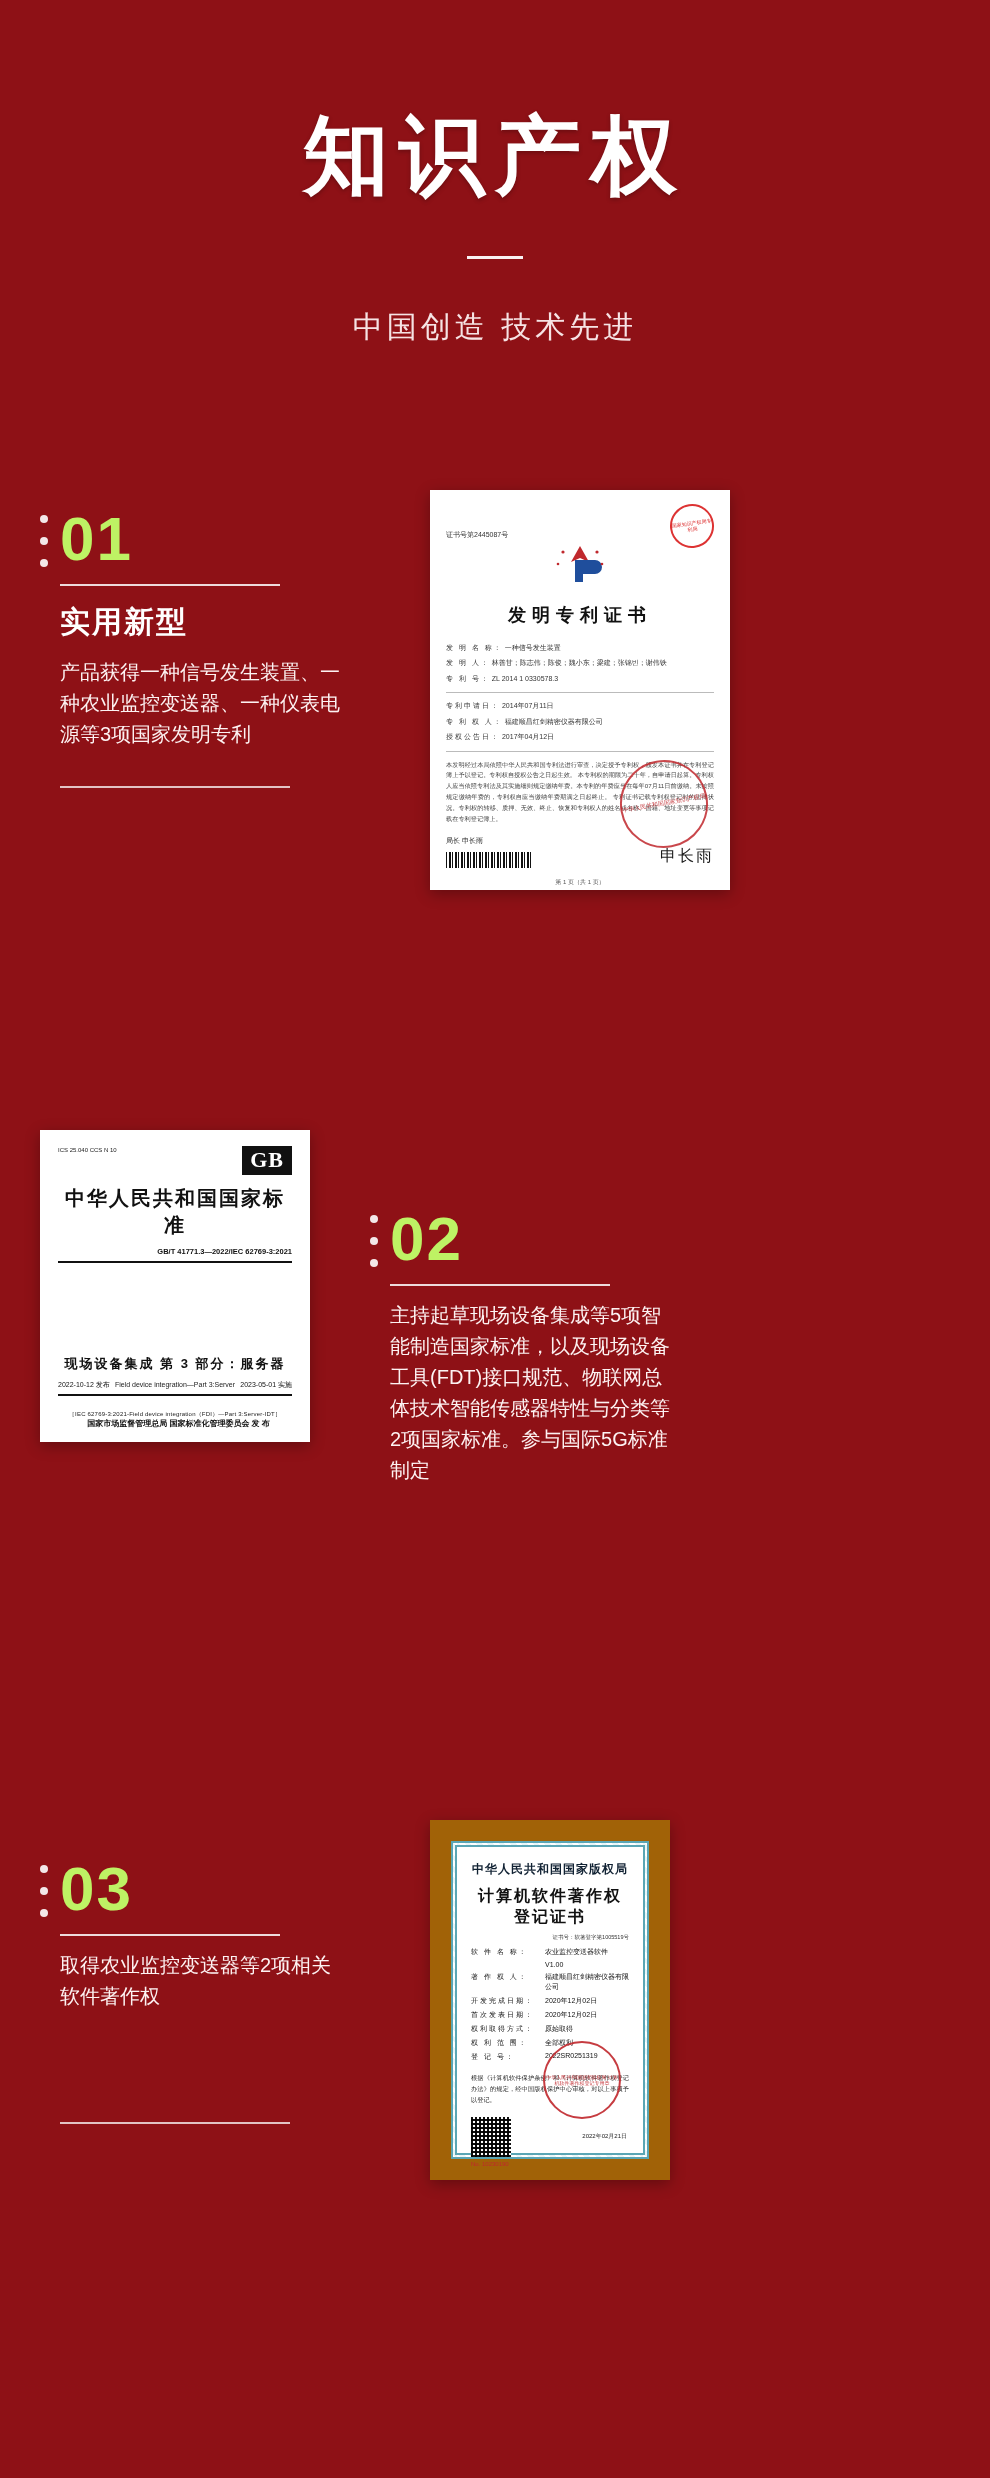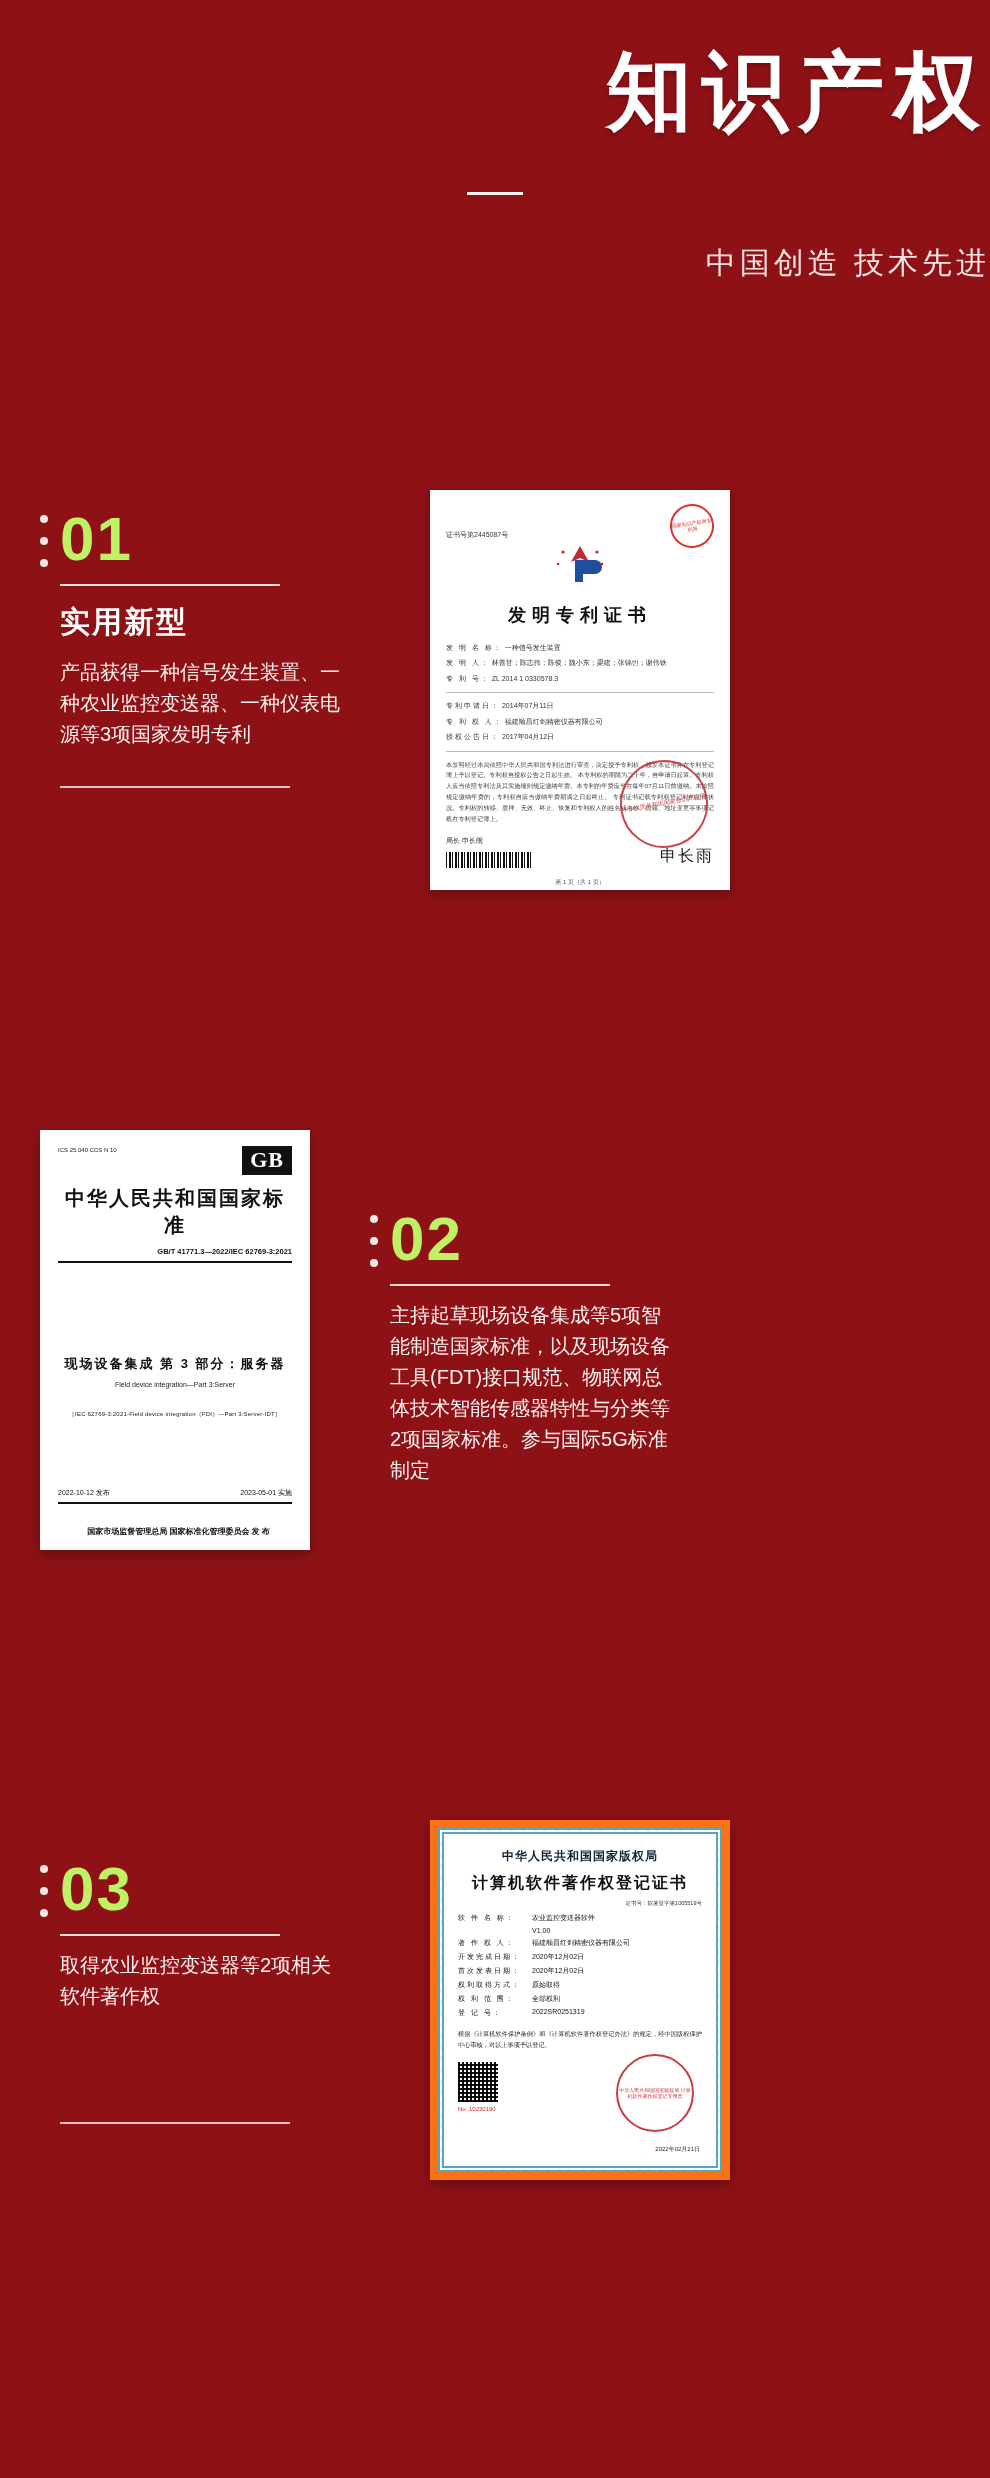--- a/index.html
+++ b/index.html
@@ -10,22 +10,22 @@
     width: 990px;
     height: 2478px;
     background: #8e1116;
     font-family: "Liberation Sans", sans-serif;
     color: #ffffff;
     overflow: hidden;
     position: relative;
   }
   
   .header {
-    text-align: right;
-    padding-top: 48px;
+    text-align: center;
+    padding-top: 112px;
   }
   .header-title {
     font-size: 86px;
     font-weight: bold;
     letter-spacing: 10px;
     line-height: 1;
     color: #ffffff;
     text-shadow: 0 2px 4px rgba(0,0,0,0.25);
   }
   .header-rule {
@@ -215,21 +215,21 @@
   .c1-footer {
     text-align: center;
     font-size: 6px;
     color: #555;
     margin-top: 10px;
   }
 
   
   .cert2 {
     width: 270px;
-    height: 420px;
+    height: 312px;
     padding: 16px 18px;
     font-size: 7px;
   }
   .c2-head {
     display: flex;
     justify-content: space-between;
     align-items: flex-start;
   }
   .c2-ics { font-size: 6px; line-height: 1.5; color: #222; }
   .c2-gb {
@@ -293,24 +293,24 @@
     left: 7px; right: 0; bottom: 12px;
     text-align: center;
     font-size: 8px;
     font-weight: bold;
     line-height: 1.5;
     color: #111;
   }
 
   
   .cert3 {
-    width: 300px;
+    width: 240px;
     height: 360px;
-    padding: 0;
-    background: #f97316;
+    padding: 13px;
+    background: #a16207;
   }
   .c3-border {
     margin: 8px;
     height: calc(100% - 16px);
     border: 6px double #5aa6b5;
     box-sizing: border-box;
     padding: 10px 14px;
     background:
       linear-gradient(#ffffff,#ffffff) padding-box,
       repeating-linear-gradient(45deg,#e8f6f8 0 4px,#ffffff 4px 8px);

